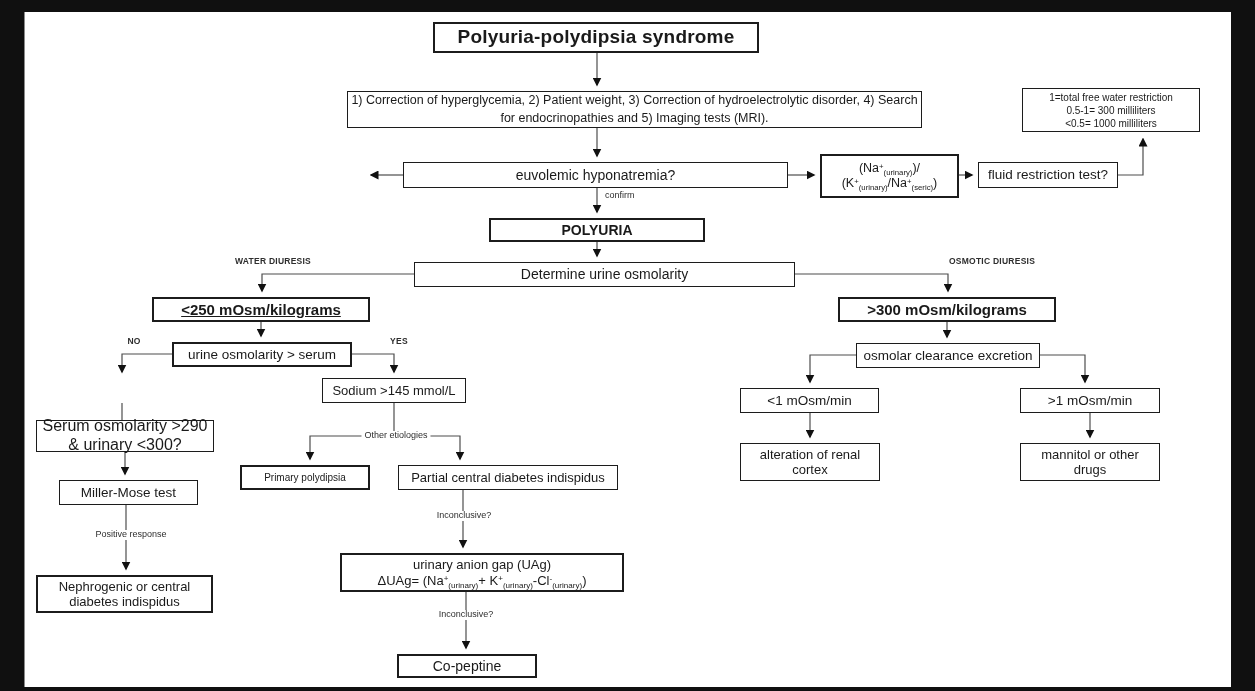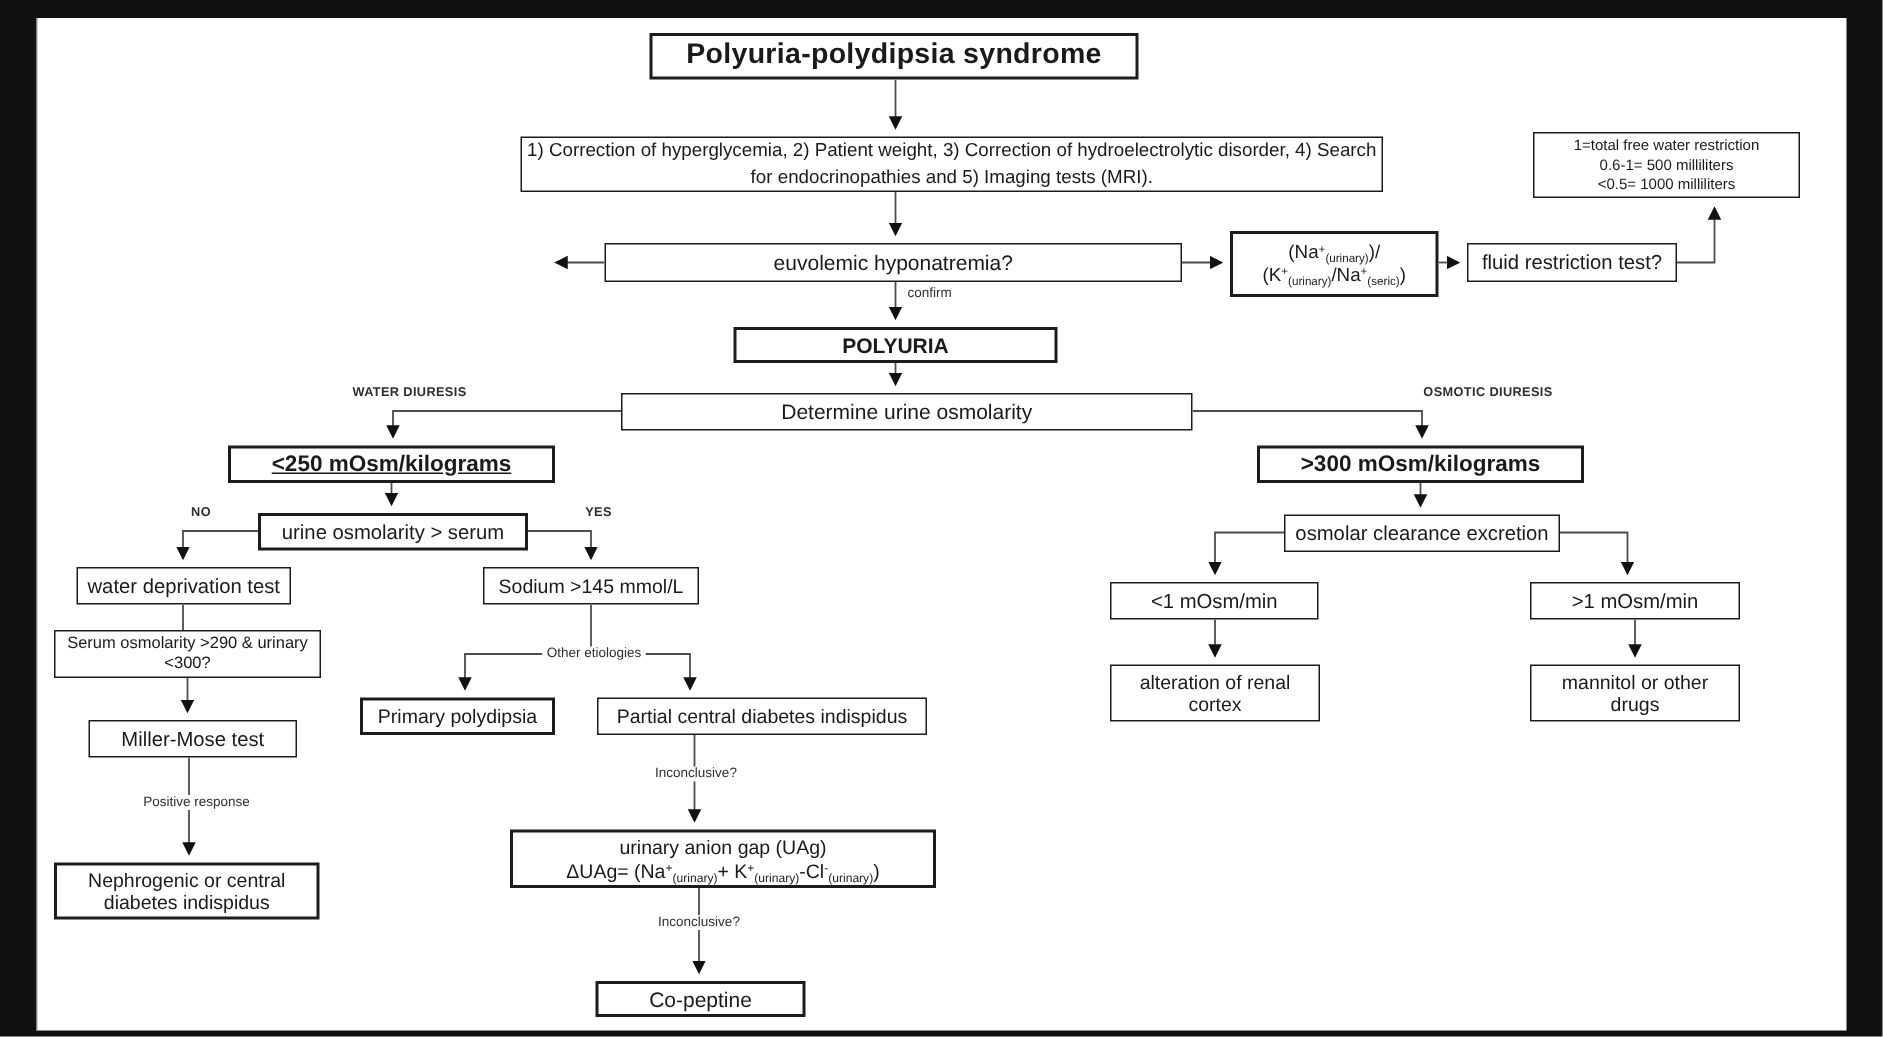--- a/index.html
+++ b/index.html
@@ -74,21 +74,21 @@
       <path d="M1090 413 V437" marker-end="url(#ah)"></path>
     </g>
   </svg>
 
   <div class="node title-node b2" style="left:433px;top:22px;width:326px;height:31px;">Polyuria-polydipsia syndrome</div>
 
   <div class="node" style="left:347px;top:91px;width:575px;height:37px;font-size:12.5px;line-height:1.4;">1) Correction of hyperglycemia, 2) Patient weight, 3) Correction of hydroelectrolytic disorder, 4) Search for endocrinopathies and 5) Imaging tests (MRI).</div>
 
   <div class="node" style="left:1022px;top:88px;width:178px;height:44px;font-size:10px;line-height:1.3;">
     <div>1=total free water restriction</div>
-    <div>0.6-1= 500 milliliters</div>
+    <div>0.5-1= 300 milliliters</div>
     <div>&lt;0.5= 1000 milliliters</div>
   </div>
 
 
   <div class="node" style="left:403px;top:162px;width:385px;height:26px;font-size:14px;">euvolemic hyponatremia?</div>
 
   <div class="node b2" style="left:820px;top:154px;width:139px;height:44px;font-size:12.5px;">
     <div class="nw"><span>(Na</span><sup>+</sup><sub>(urinary)</sub><span>)/</span></div>
     <div class="nw"><span>(K</span><sup>+</sup><sub>(urinary)</sub><span>/Na</span><sup>+</sup><sub>(seric)</sub><span>)</span></div>
   </div>
@@ -98,31 +98,30 @@
   <div class="node bold b2" style="left:489px;top:218px;width:216px;height:24px;font-size:14px;">POLYURIA</div>
 
   <div class="node" style="left:414px;top:262px;width:381px;height:25px;font-size:14px;">Determine urine osmolarity</div>
 
   <div class="node bold b2" style="left:152px;top:297px;width:218px;height:25px;font-size:15px;text-decoration:underline;">&lt;250 mOsm/kilograms</div>
 
   <div class="node bold b2" style="left:838px;top:297px;width:218px;height:25px;font-size:15px;">&gt;300 mOsm/kilograms</div>
 
   <div class="node b2" style="left:172px;top:342px;width:180px;height:25px;">urine osmolarity &gt; serum</div>
 
-  <div class="node" style="left:51px;top:378px;width:143px;height:25px;">water deprivation test</div>
 
-  <div class="node" style="left:36px;top:420px;width:178px;height:32px;font-size:11px;">Serum osmolarity &gt;290 &amp; urinary &lt;300?</div>
+  <div class="node" style="left:36px;top:420px;width:178px;height:32px;font-size:16px;">Serum osmolarity &gt;290 &amp; urinary &lt;300?</div>
 
   <div class="node" style="left:59px;top:480px;width:139px;height:25px;">Miller-Mose test</div>
 
   <div class="node b2" style="left:36px;top:575px;width:177px;height:38px;font-size:13px;">Nephrogenic or central diabetes indispidus</div>
 
   <div class="node" style="left:322px;top:378px;width:144px;height:25px;font-size:13px;">Sodium &gt;145 mmol/L</div>
 
-  <div class="node b2" style="left:240px;top:465px;width:130px;height:25px;font-size:13px;">Primary polydipsia</div>
+  <div class="node b2" style="left:240px;top:465px;width:130px;height:25px;font-size:10px;">Primary polydipsia</div>
 
   <div class="node" style="left:398px;top:465px;width:220px;height:25px;font-size:13px;">Partial central diabetes indispidus</div>
 
   <div class="node b2" style="left:340px;top:553px;width:284px;height:39px;font-size:13px;">
     <div>urinary anion gap (UAg)</div>
     <div class="nw"><span>ΔUAg= (Na</span><sup>+</sup><sub>(urinary)</sub><span>+ K</span><sup>+</sup><sub>(urinary)</sub><span>-Cl</span><sup>-</sup><sub>(urinary)</sub><span>)</span></div>
   </div>
 
   <div class="node b2" style="left:397px;top:654px;width:140px;height:24px;font-size:14px;">Co-peptine</div>
 

